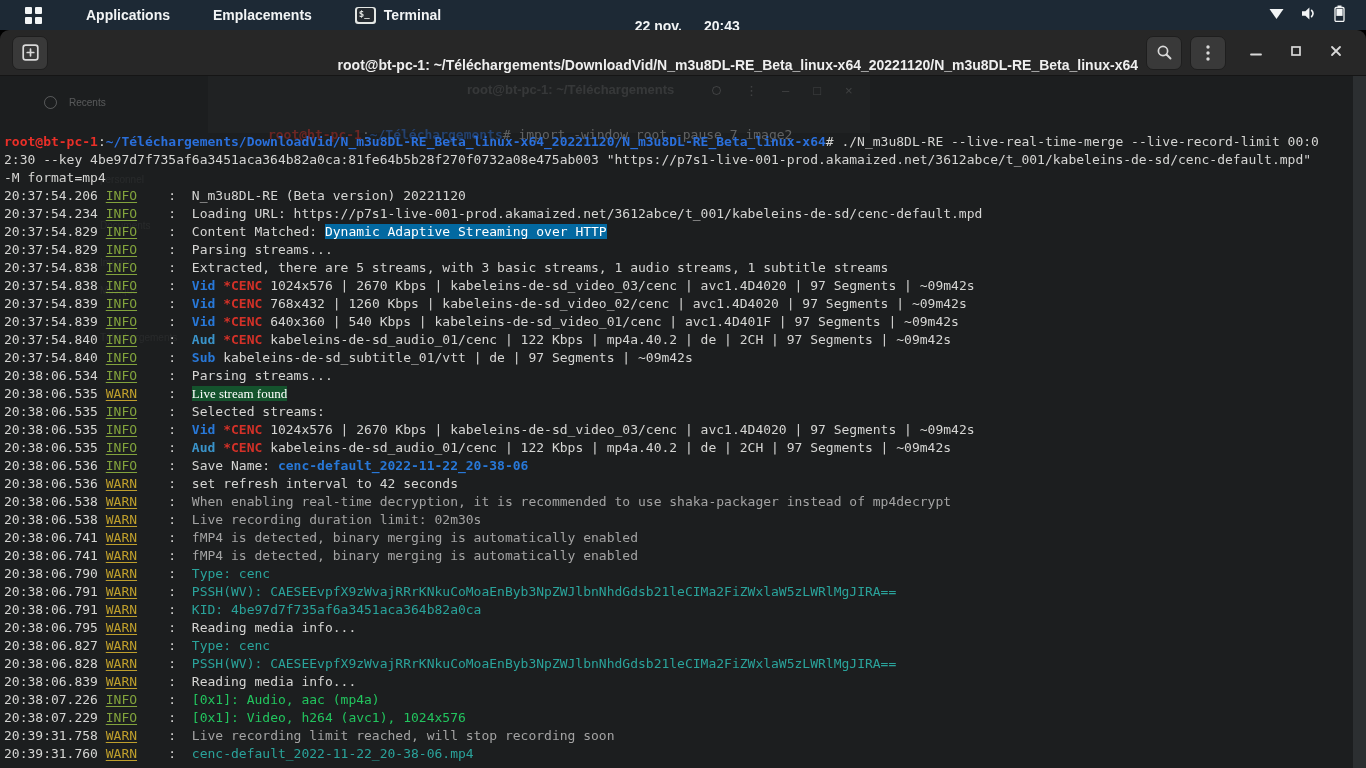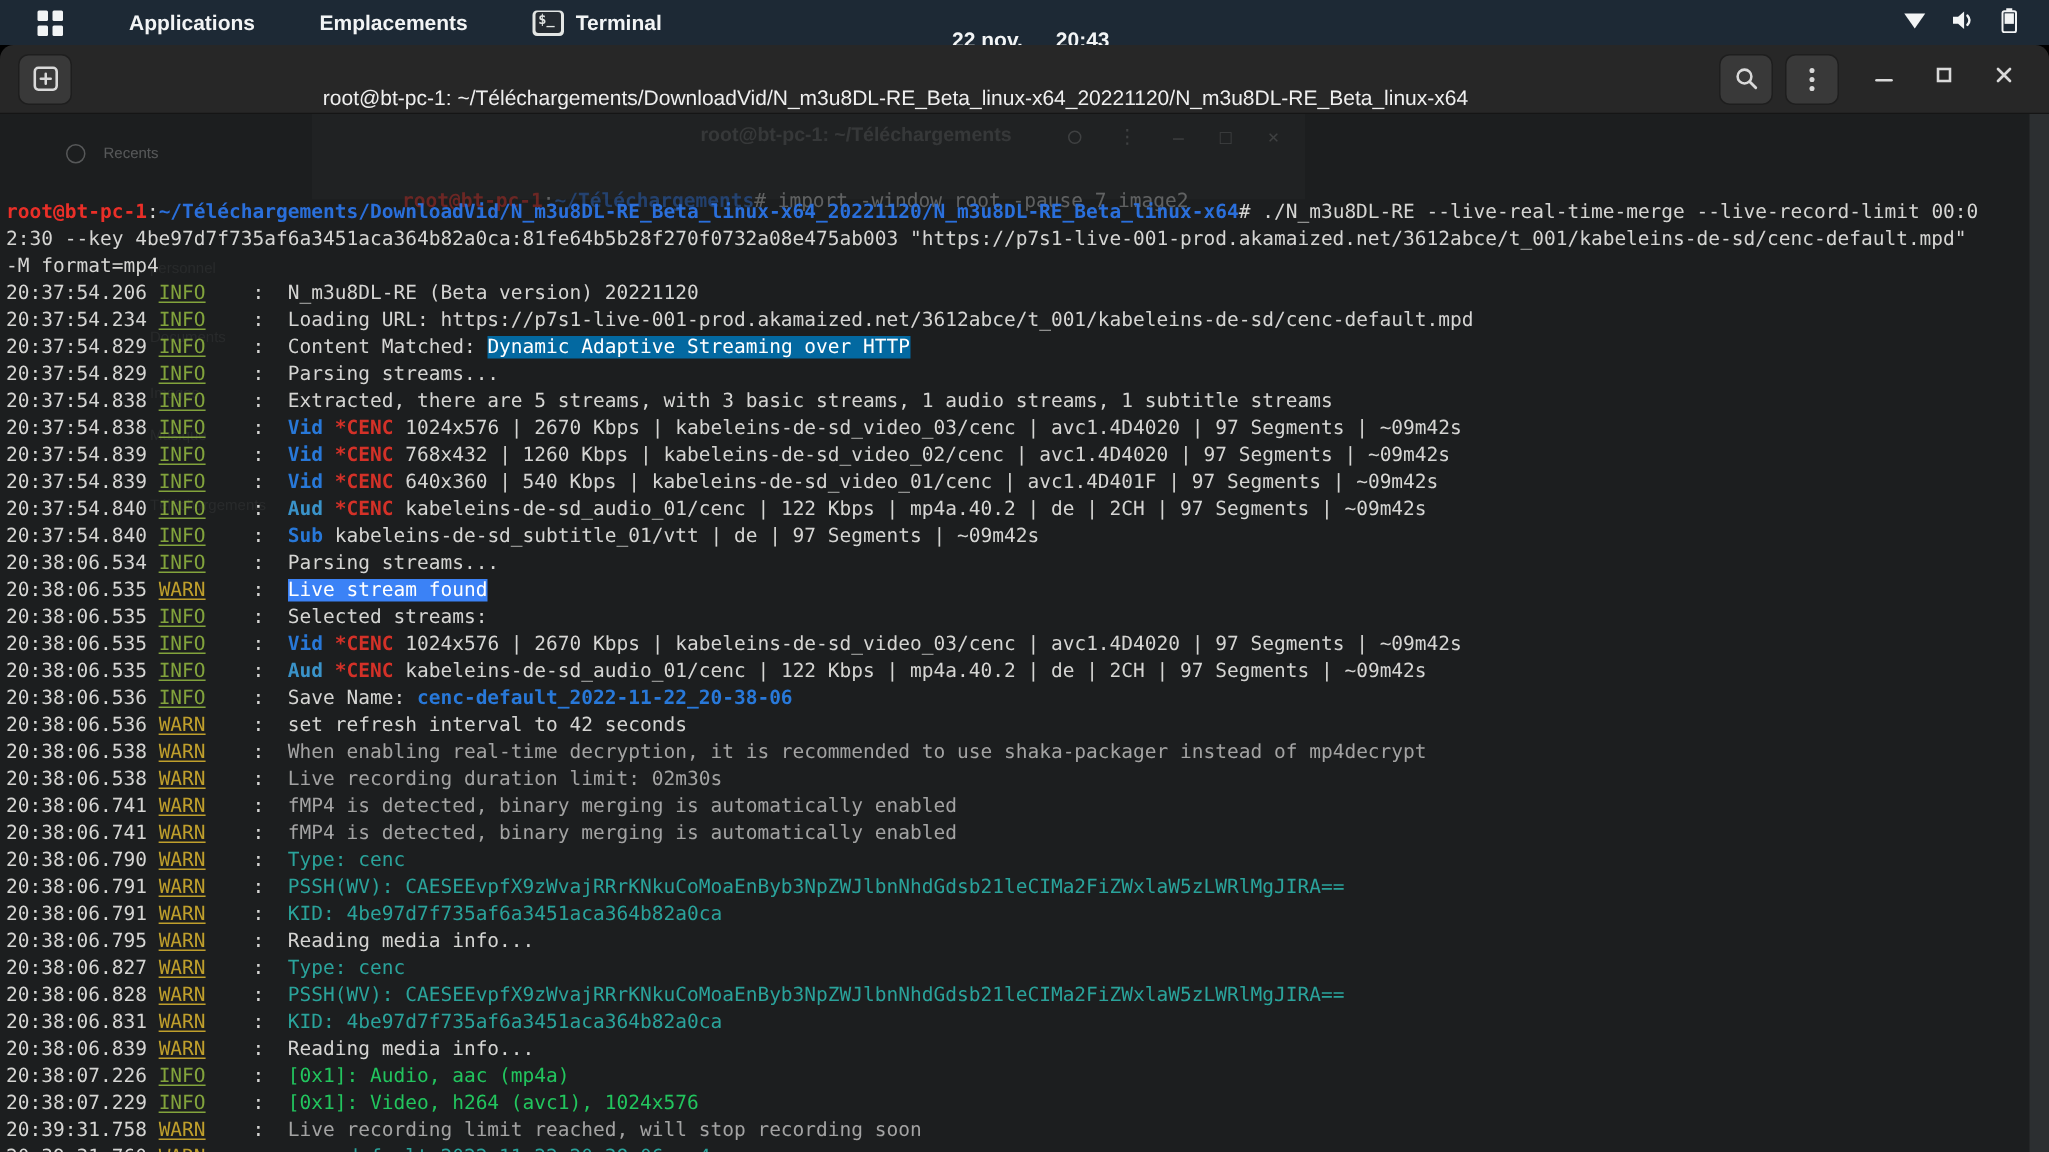--- a/index.html
+++ b/index.html
@@ -37,21 +37,21 @@
     border-bottom:1px solid #151515;
     display:flex; align-items:center; padding:0 12px; gap:8px;
     position:relative;
   }
   .hb-btn {
     width:36px; height:34px; background:#393939; border:1px solid #1e1e1e;
     border-radius:7px; display:flex; align-items:center; justify-content:center;
     flex:0 0 auto;
   }
   .hb-title {
-    flex:1 1 auto; text-align:center; color:#efefef; font-size:14px; font-weight:400;
+    flex:1 1 auto; text-align:right; color:#efefef; font-size:14px; font-weight:700;
     white-space:nowrap; overflow:hidden;margin-top:24px;
   }
   .hb-winctl { display:flex; align-items:center; gap:24px; padding:0 10px 0 14px; }
 
   
   .term {
     position:relative; height:692px; background:#1c1e1f; overflow:hidden;
   }
   .term-scrollbar {
     position:absolute; right:0; top:0; width:13px; height:100%;
@@ -69,21 +69,21 @@
   .sg-inf { color:#82a33c; text-decoration:underline; text-underline-offset:2px; }
   .sg-wrn { color:#bf9f2c; text-decoration:underline; text-underline-offset:2px; }
   .sg-blu { color:#2878d8; font-weight:bold; }
   .sg-aud { color:#3a93c9; font-weight:bold; }
   .sg-red { color:#d43128; font-weight:bold; }
   .sg-org { color:#a3a3a3; }
   .sg-cyn { color:#2aa39b; }
   .sg-stl { color:#22c55e; }
   .sg-tea { color:#2aa39b; }
   .sg-hld { color:#ffffff; background:#0369a1; }
-  .sg-hll { color:#ffffff; background:#3b82f6; }
+  .sg-hll { color:#ffffff; background:#14532d;font-family:Liberation Serif, serif; }
 
   
   .ghost { position:absolute; inset:0; pointer-events:none; }
   .ghost-tint { position:absolute; left:208px; top:0; width:662px; height:57px;
     background:rgba(255,255,255,.02); }
   .ghost-wtitle { position:absolute; left:467px; top:6px; color:rgba(255,255,255,.10);
     font-size:13px; font-weight:600; }
   .ghost-controls { position:absolute; left:712px; top:7px; display:flex; gap:24px;
     align-items:center; color:rgba(255,255,255,.14); font-size:13px; }
   .gc-search { width:9px; height:9px; border:1.5px solid rgba(255,255,255,.14);
@@ -247,21 +247,20 @@
       <div class="tline"><span class="sg-txt">20:38:06.538 </span><span class="sg-wrn">WARN</span><span class="sg-txt">    :  </span><span class="sg-org">When enabling real-time decryption, it is recommended to use shaka-packager instead of mp4decrypt</span></div>
       <div class="tline"><span class="sg-txt">20:38:06.538 </span><span class="sg-wrn">WARN</span><span class="sg-txt">    :  </span><span class="sg-org">Live recording duration limit: 02m30s</span></div>
       <div class="tline"><span class="sg-txt">20:38:06.741 </span><span class="sg-wrn">WARN</span><span class="sg-txt">    :  </span><span class="sg-org">fMP4 is detected, binary merging is automatically enabled</span></div>
       <div class="tline"><span class="sg-txt">20:38:06.741 </span><span class="sg-wrn">WARN</span><span class="sg-txt">    :  </span><span class="sg-org">fMP4 is detected, binary merging is automatically enabled</span></div>
       <div class="tline"><span class="sg-txt">20:38:06.790 </span><span class="sg-wrn">WARN</span><span class="sg-txt">    :  </span><span class="sg-cyn">Type: cenc</span></div>
       <div class="tline"><span class="sg-txt">20:38:06.791 </span><span class="sg-wrn">WARN</span><span class="sg-txt">    :  </span><span class="sg-cyn">PSSH(WV): CAESEEvpfX9zWvajRRrKNkuCoMoaEnByb3NpZWJlbnNhdGdsb21leCIMa2FiZWxlaW5zLWRlMgJIRA==</span></div>
       <div class="tline"><span class="sg-txt">20:38:06.791 </span><span class="sg-wrn">WARN</span><span class="sg-txt">    :  </span><span class="sg-cyn">KID: 4be97d7f735af6a3451aca364b82a0ca</span></div>
       <div class="tline"><span class="sg-txt">20:38:06.795 </span><span class="sg-wrn">WARN</span><span class="sg-txt">    :  </span><span class="sg-txt">Reading media info...</span></div>
       <div class="tline"><span class="sg-txt">20:38:06.827 </span><span class="sg-wrn">WARN</span><span class="sg-txt">    :  </span><span class="sg-cyn">Type: cenc</span></div>
       <div class="tline"><span class="sg-txt">20:38:06.828 </span><span class="sg-wrn">WARN</span><span class="sg-txt">    :  </span><span class="sg-cyn">PSSH(WV): CAESEEvpfX9zWvajRRrKNkuCoMoaEnByb3NpZWJlbnNhdGdsb21leCIMa2FiZWxlaW5zLWRlMgJIRA==</span></div>
-      <div class="tline"><span class="sg-txt">20:38:06.831 </span><span class="sg-wrn">WARN</span><span class="sg-txt">    :  </span><span class="sg-cyn">KID: 4be97d7f735af6a3451aca364b82a0ca</span></div>
       <div class="tline"><span class="sg-txt">20:38:06.839 </span><span class="sg-wrn">WARN</span><span class="sg-txt">    :  </span><span class="sg-txt">Reading media info...</span></div>
       <div class="tline"><span class="sg-txt">20:38:07.226 </span><span class="sg-inf">INFO</span><span class="sg-txt">    :  </span><span class="sg-stl">[0x1]: Audio, aac (mp4a)</span></div>
       <div class="tline"><span class="sg-txt">20:38:07.229 </span><span class="sg-inf">INFO</span><span class="sg-txt">    :  </span><span class="sg-stl">[0x1]: Video, h264 (avc1), 1024x576</span></div>
       <div class="tline"><span class="sg-txt">20:39:31.758 </span><span class="sg-wrn">WARN</span><span class="sg-txt">    :  </span><span class="sg-org">Live recording limit reached, will stop recording soon</span></div>
       <div class="tline"><span class="sg-txt">20:39:31.760 </span><span class="sg-wrn">WARN</span><span class="sg-txt">    :  </span><span class="sg-tea">cenc-default_2022-11-22_20-38-06.mp4</span></div>
     </div>
 
   <div class="term-scrollbar"></div>
 </div>
 

